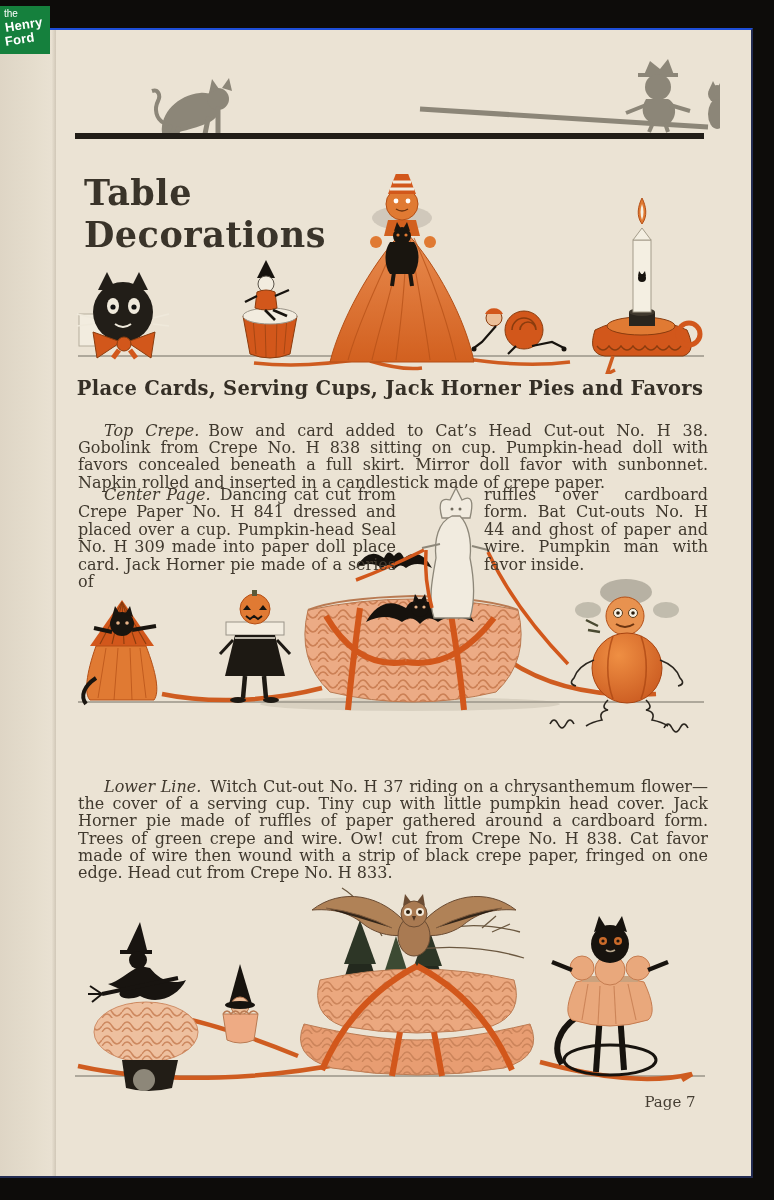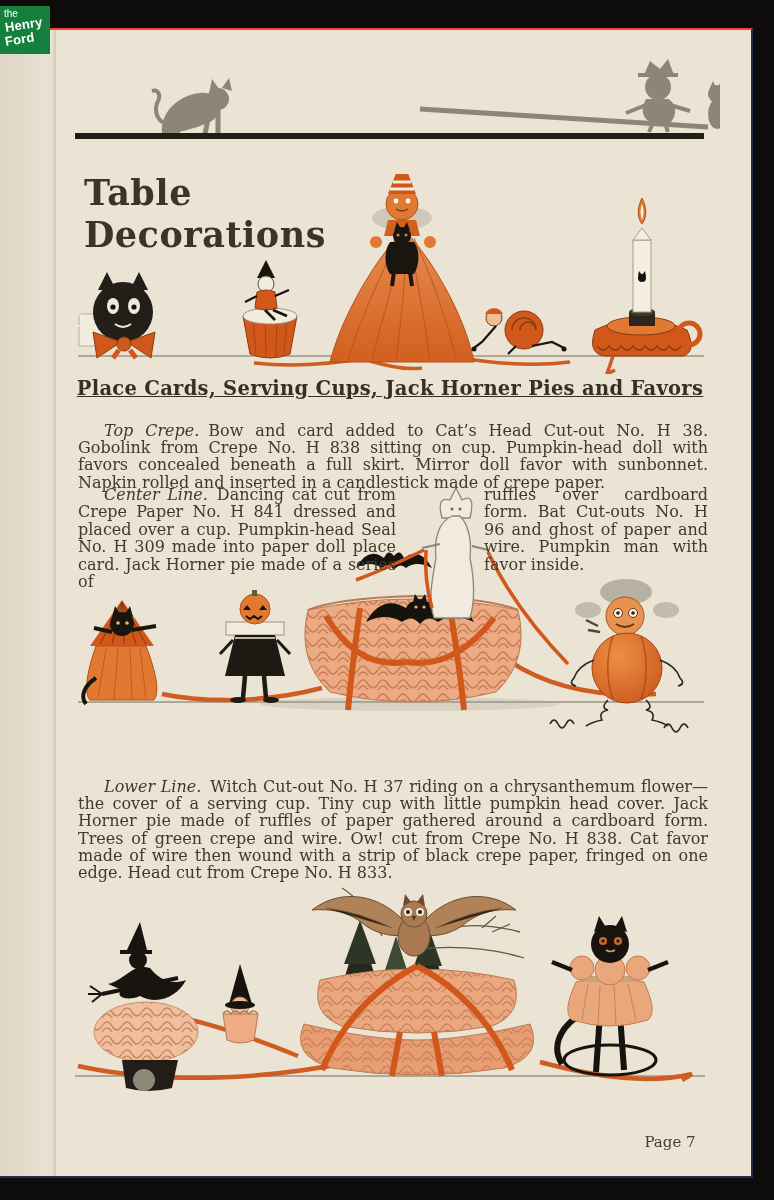--- a/index.html
+++ b/index.html
@@ -1,43 +1,43 @@
 <!DOCTYPE html>
 <html><head>
 <meta charset="utf-8">
 <style>
   html,body{margin:0;padding:0;}
   body{width:774px;height:1200px;background:#0d0c0a;position:relative;overflow:hidden;
        font-family:"DejaVu Serif", serif;}
   .page{position:absolute;left:0;top:28px;width:753px;height:1150px;background:#ebe3d4;
-        border-top:2px solid #ef4444;border-right:2px solid #222c52;border-bottom:2px solid #222c52;
+        border-top:2px solid #1d4ed8;border-right:2px solid #222c52;border-bottom:2px solid #222c52;
         box-sizing:border-box;}
   .binding{position:absolute;left:0;top:0;width:56px;height:100%;
            background:linear-gradient(90deg,#ded5c5 0%,#e5ddcd 60%,#e9e1d2 92%,rgba(130,118,98,.25) 100%);}
   .logo{position:absolute;left:0;top:6px;width:50px;height:48px;background:#15803d;z-index:40;
         font-family:"Liberation Sans",sans-serif;color:#fff;}
   .logo .the{position:absolute;left:4px;top:2px;font-size:10px;}
   .logo .big{position:absolute;left:5px;font-size:13px;font-weight:bold;transform:rotate(-9deg);transform-origin:left center;letter-spacing:.2px;}
   .logo .henry{top:14px;}
   .logo .ford{top:28px;}
   .scene{position:absolute;}
   .title{position:absolute;left:84px;top:142px;width:270px;font-size:35px;line-height:42px;
          font-weight:bold;color:#3a342a;letter-spacing:.5px;}
   .heading{position:absolute;left:60px;top:347px;width:660px;text-align:center;
-           font-size:19.5px;font-weight:bold;color:#352f26;letter-spacing:.3px;text-decoration:underline;}
+           font-size:19.5px;font-weight:bold;color:#352f26;letter-spacing:.3px;}
   .para{position:absolute;left:78px;width:630px;font-size:16px;line-height:17.2px;color:#40392e;
         text-align:justify;text-indent:26px;}
   .para-top{top:376px;}
   .para-lower{top:732px;}
   .cols{position:absolute;left:78px;top:456px;width:630px;display:flex;z-index:5;}
   .col-l{width:318px;font-size:16px;line-height:17.4px;color:#40392e;text-align:justify;text-indent:26px;}
   .col-sp{width:88px;}
   .col-r{width:224px;font-size:16px;line-height:17.4px;color:#40392e;text-align:justify;}
   .lbl{font-style:italic;margin-right:9px;}
-  .pagenum{position:absolute;left:630px;top:1103px;width:80px;font-size:15px;color:#45
+  .pagenum{position:absolute;left:630px;top:1063px;width:80px;font-size:15px;color:#45
 3e33;color:#453e33;text-align:center;}
   svg{display:block;}
 </style>
 </head>
 <body>
 
 <div class="page">
   <div class="binding"></div>
 
   <svg class="scene" style="left:58px;top:27px;" width="662" height="112" viewBox="0 0 662 112">
@@ -195,23 +195,23 @@
       <path d="M57,-14 C55,-19 55,-25 57,-30 C59,-25 59,-19 57,-14 Z" fill="#f6f1e4"></path>
       <path d="M28,122 L22,140 L30,136" fill="none" stroke="#cf5c20" stroke-width="3.5"></path>
     </g>
   </svg>
 
   <div class="heading">Place Cards, Serving Cups, Jack Horner Pies and Favors</div>
 
   <p class="para para-top"><span class="lbl">Top Crepe.</span><span>Bow and card added to Cat’s Head Cut-out No. H 38.  Gobolink from Crepe No. H 838 sitting on cup.  Pumpkin-head doll with favors concealed beneath a full skirt.  Mirror doll favor with sunbonnet.  Napkin rolled and inserted in a candlestick made of crepe paper.</span></p>
 
   <div class="cols">
-    <div class="col-l"><span class="lbl">Center Line.</span><span>Dancing cat cut from Crepe Paper No. H 841 dressed and placed over a cup.  Pumpkin-head Seal No. H 309 made into paper doll place card. Jack Horner pie made of a series of</span></div>
+    <div class="col-l"><span class="lbl">Center Page.</span><span>Dancing cat cut from Crepe Paper No. H 841 dressed and placed over a cup.  Pumpkin-head Seal No. H 309 made into paper doll place card. Jack Horner pie made of a series of</span></div>
     <div class="col-sp"></div>
-    <div class="col-r">ruffles over cardboard form. Bat Cut-outs No. H 96 and ghost of paper and wire. Pumpkin man with favor inside.</div>
+    <div class="col-r">ruffles over cardboard form. Bat Cut-outs No. H 44 and ghost of paper and wire. Pumpkin man with favor inside.</div>
   </div>
 
   <svg class="scene" style="left:70px;top:458px;z-index:1;" width="640" height="246" viewBox="0 0 640 246">
     <defs>
       <pattern id="rufB" width="20" height="14" patternUnits="userSpaceOnUse">
         <path d="M0,8 Q5,0 10,8 T20,8 M0,14 Q5,6 10,14 T20,14" fill="none" stroke="#c6784c" stroke-width="1.6"></path>
       </pattern>
       <radialGradient id="gradPump" cx=".38" cy=".32" r=".9">
         <stop offset="0" stop-color="#ef8f43"></stop>
           <stop offset="1" stop-color="#c4511a"></stop>

